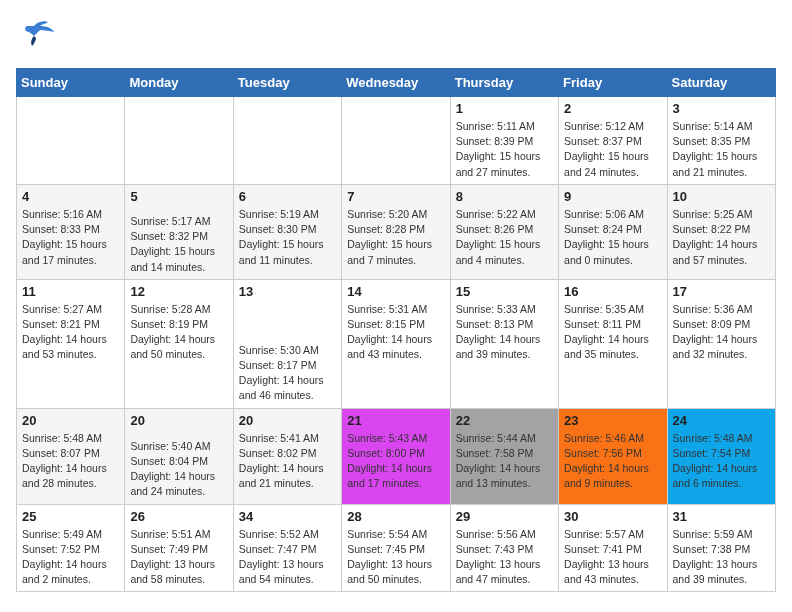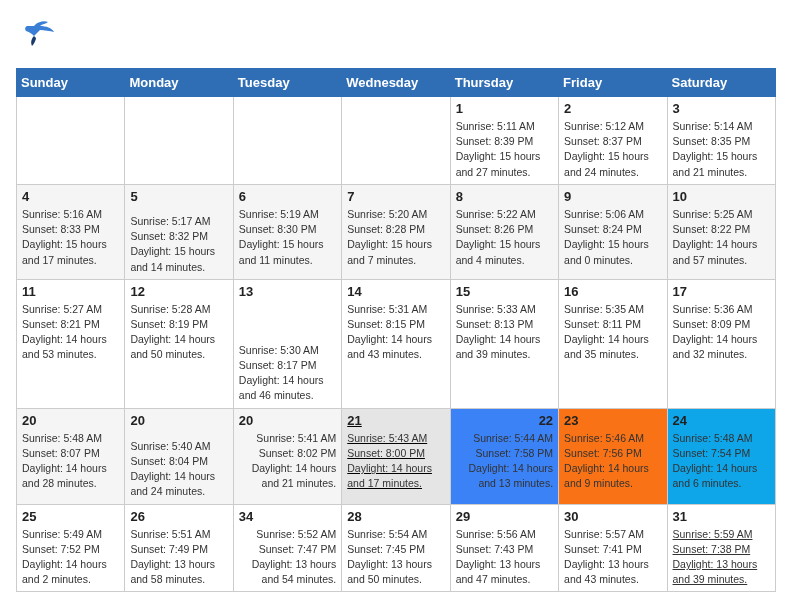--- a/index.html
+++ b/index.html
@@ -271,33 +271,33 @@
         </td>
         <td style="background: rgb(245, 245, 245);">
           <div class="day-number">20</div>
           <div class="day-info" style="white-space: pre-line; margin-top: 11px;">Sunrise: 5:40 AM
 Sunset: 8:04 PM
 Daylight: 14 hours
 and 24 minutes.</div>
         </td>
         <td style="background: rgb(245, 245, 245);">
           <div class="day-number">20</div>
-          <div class="day-info" style="white-space: pre-line; text-align: right;">Sunrise: 5:41 AM
+          <div class="day-info" style="white-space: pre-line;">Sunrise: 5:41 AM
 Sunset: 8:02 PM
 Daylight: 14 hours
 and 21 minutes.</div>
         </td>
-        <td style="background: #e5e5e5; text-decoration: underline;">
+        <td style="background: #d946ef;">
           <div class="day-number">21</div>
           <div class="day-info" style="white-space: pre-line;">Sunrise: 5:43 AM
 Sunset: 8:00 PM
 Daylight: 14 hours
 and 17 minutes.</div>
         </td>
-        <td style="background: #3b82f6; text-align: right;">
+        <td style="background: #a3a3a3;">
           <div class="day-number">22</div>
           <div class="day-info" style="white-space: pre-line;">Sunrise: 5:44 AM
 Sunset: 7:58 PM
 Daylight: 14 hours
 and 13 minutes.</div>
         </td>
         <td style="background: #f97316;">
           <div class="day-number">23</div>
           <div class="day-info" style="white-space: pre-line;">Sunrise: 5:46 AM
 Sunset: 7:56 PM
@@ -322,21 +322,21 @@
         </td>
         <td>
           <div class="day-number">26</div>
           <div class="day-info" style="white-space: pre-line;">Sunrise: 5:51 AM
 Sunset: 7:49 PM
 Daylight: 13 hours
 and 58 minutes.</div>
         </td>
         <td>
           <div class="day-number">34</div>
-          <div class="day-info" style="white-space: pre-line; text-align: right;">Sunrise: 5:52 AM
+          <div class="day-info" style="white-space: pre-line;">Sunrise: 5:52 AM
 Sunset: 7:47 PM
 Daylight: 13 hours
 and 54 minutes.</div>
         </td>
         <td>
           <div class="day-number">28</div>
           <div class="day-info" style="white-space: pre-line;">Sunrise: 5:54 AM
 Sunset: 7:45 PM
 Daylight: 13 hours
 and 50 minutes.</div>
@@ -350,20 +350,20 @@
         </td>
         <td>
           <div class="day-number">30</div>
           <div class="day-info" style="white-space: pre-line;">Sunrise: 5:57 AM
 Sunset: 7:41 PM
 Daylight: 13 hours
 and 43 minutes.</div>
         </td>
         <td>
           <div class="day-number">31</div>
-          <div class="day-info" style="white-space: pre-line; text-decoration: underline;">Sunrise: 5:59 AM
+          <div class="day-info" style="white-space: pre-line;">Sunrise: 5:59 AM
 Sunset: 7:38 PM
 Daylight: 13 hours
 and 39 minutes.</div>
         </td>
       </tr>
     </tbody>
 </table>
 
 </body></html>

